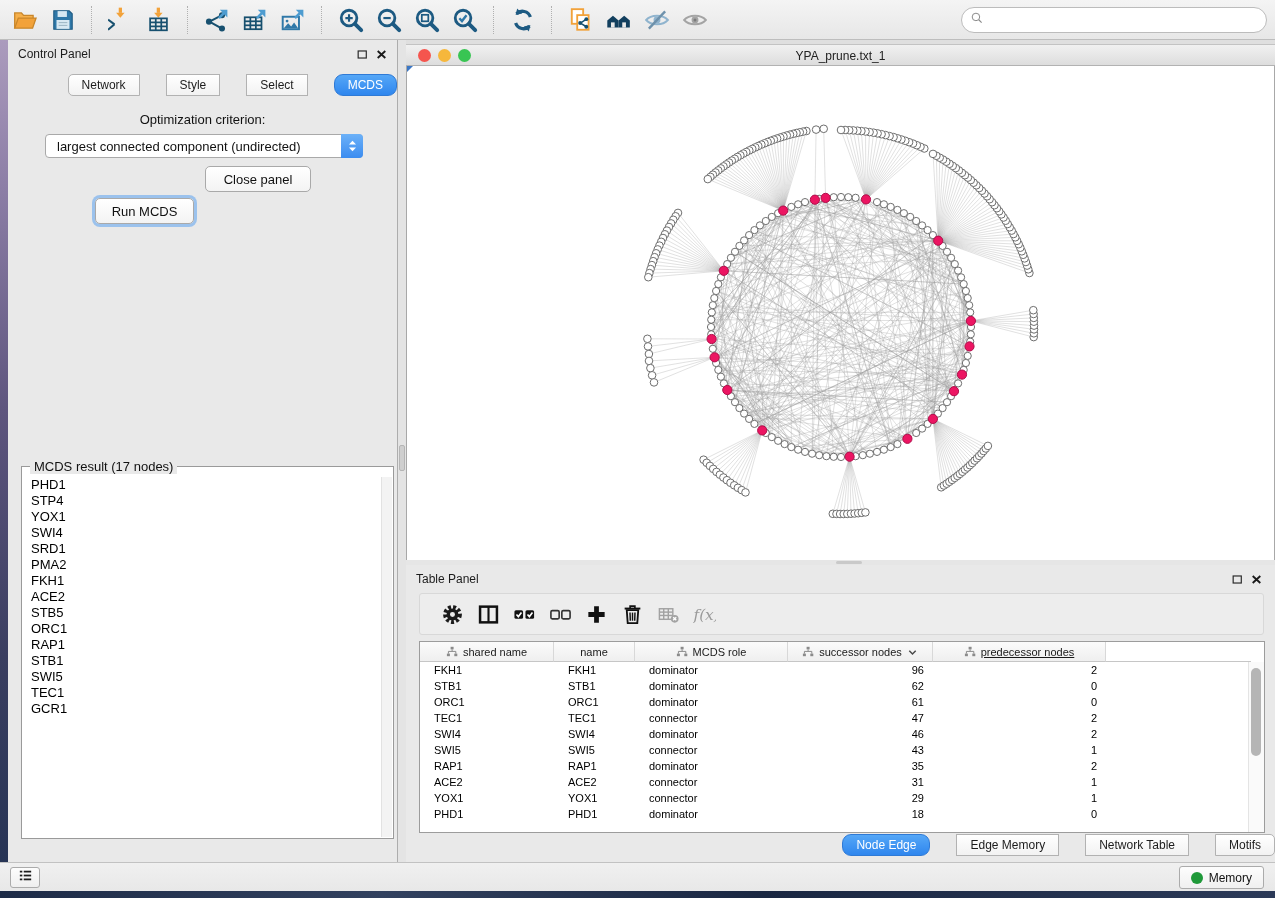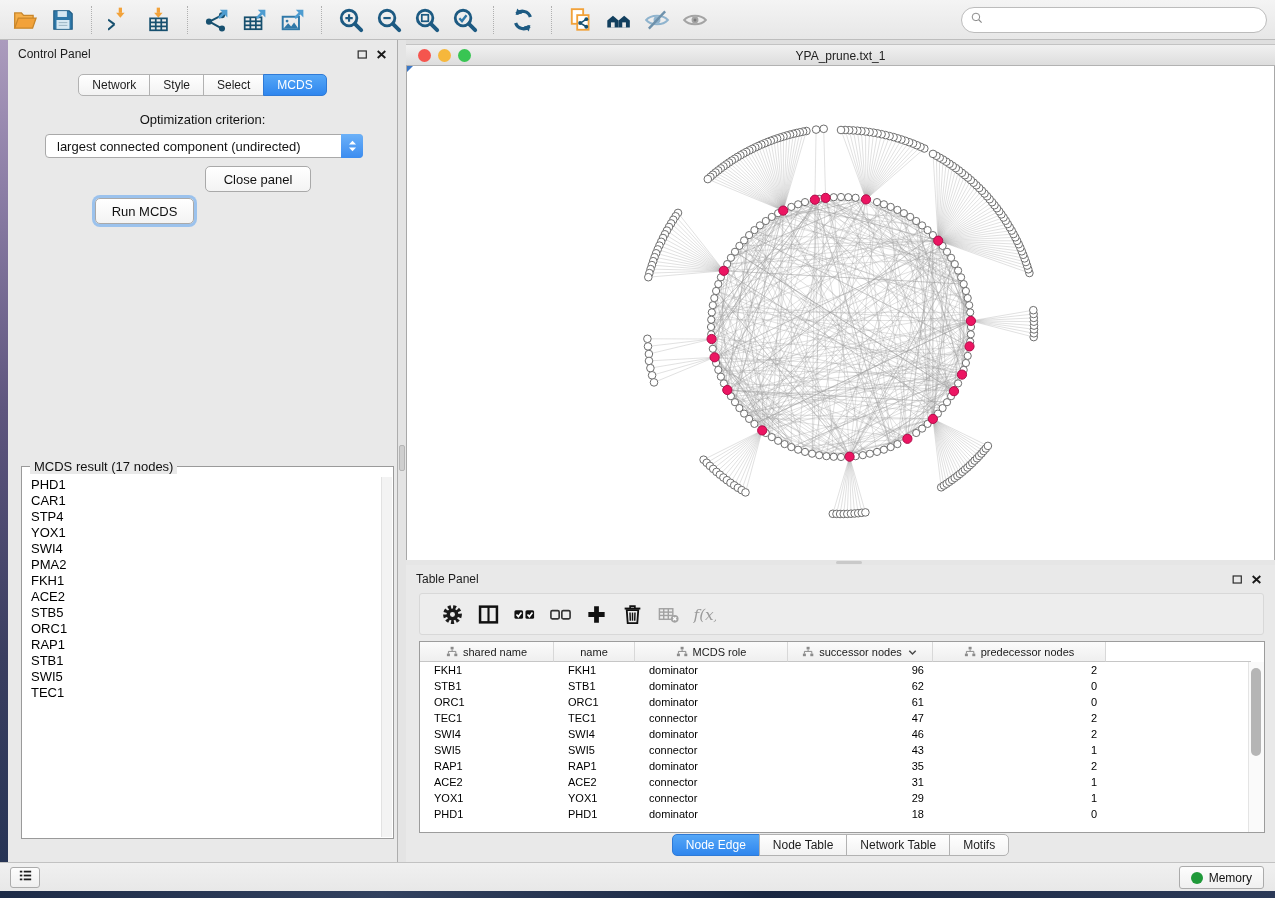--- a/index.html
+++ b/index.html
@@ -16,25 +16,25 @@
   #search-input{border:none;outline:none;flex:1;height:18px;font-size:12px;background:transparent;font-family:"Liberation Sans",sans-serif;}
   
   #wallpaper-left{left:0;top:40px;width:8px;height:822px;background:linear-gradient(180deg,#ab9bbd 0%,#8c7ea6 18%,#5e557e 45%,#3a3e60 75%,#273455 100%);}
   #wallpaper-bottom{left:0;top:891px;width:1275px;height:7px;background:linear-gradient(90deg,#1d2b47,#32415f 30%,#1a2742 60%,#2c3a58);}
   
   #control-panel{left:8px;top:40px;width:390px;height:822px;background:#e9e9e9;border-right:1px solid #adadad;box-sizing:border-box;}
   .panel-header{position:absolute;left:0;top:0;width:100%;height:26px;}
   .panel-title{position:absolute;left:10px;top:7px;font-size:12px;color:#1c1c1c;}
   .win-icon{position:absolute;top:7px;width:13px;height:13px;}
   .win-icon svg{width:13px;height:13px;}
-  .seg-tabs{display:flex;justify-content:center;}
+  .seg-tabs{display:flex;justify-content:flex-end;gap:27px;}
   .seg{border:1px solid #b2b2b2;background:linear-gradient(#ffffff,#f2f2f2);padding:3px 13px;font-size:12px;color:#1c1c1c;margin-left:-1px;cursor:default;}
   .seg:first-child{border-radius:5px 0 0 5px;margin-left:0;}
   .seg:last-child{border-radius:0 5px 5px 0;}
-  .seg.active{background:linear-gradient(#55a7f7,#2f86ee);color:#fff;border-color:#2f7ad6;}
+  .seg.active{background:linear-gradient(#55a7f7,#2f86ee);color:#fff;border-color:#2f7ad6;border-radius:9px;}
   #ctab-row{position:absolute;left:0;top:34px;width:100%;}
   #opt-label{position:absolute;left:0;top:72px;width:100%;text-align:center;font-size:13px;color:#111;}
   #criterion-dropdown{position:absolute;left:37px;top:94px;width:318px;height:24px;background:#fff;border:1px solid #a9a9a9;border-radius:4px;box-sizing:border-box;}
   #criterion-value{position:absolute;left:11px;top:4px;font-size:13px;color:#111;white-space:nowrap;}
   #criterion-stepper{position:absolute;right:-1px;top:-1px;width:22px;height:24px;background:linear-gradient(#6cb1f8,#3b8cf0);border-radius:0 4px 4px 0;display:flex;align-items:center;justify-content:center;}
   #criterion-stepper svg{width:11px;height:14px;}
   .btn{position:absolute;height:26px;background:linear-gradient(#ffffff,#f3f3f3);border:1px solid #a9a9a9;border-radius:5px;font-size:13px;color:#111;display:flex;align-items:center;justify-content:center;box-sizing:border-box;}
   #run-btn{left:87px;top:126px;width:99px;box-shadow:0 0 0 3px rgba(91,163,240,.55);margin-top:32px;}
   #closepanel-btn{left:197px;top:126px;width:106px;}
   #result-box{position:absolute;left:13px;top:426px;width:371px;height:371px;border:1px solid #9a9a9a;background:#fff;}
@@ -307,33 +307,34 @@
           </svg>
         </span>
     </div>
     <div id="opt-label">Optimization criterion:</div>
     <div class="btn" id="run-btn">Run MCDS</div>
     <div class="btn" id="closepanel-btn">Close panel</div>
     <div id="result-box">
       <span id="result-title">MCDS result (17 nodes)</span>
       <div id="result-list">
           <div class="result-item">PHD1</div>
-          <div class="result-item">CAR1</div>
           <div class="result-item">STP4</div>
           <div class="result-item">YOX1</div>
           <div class="result-item">SWI4</div>
+          <div class="result-item">SRD1</div>
           <div class="result-item">PMA2</div>
           <div class="result-item">FKH1</div>
           <div class="result-item">ACE2</div>
           <div class="result-item">STB5</div>
           <div class="result-item">ORC1</div>
           <div class="result-item">RAP1</div>
           <div class="result-item">STB1</div>
           <div class="result-item">SWI5</div>
           <div class="result-item">TEC1</div>
+          <div class="result-item">GCR1</div>
         </div>
       <div id="result-scroll"></div>
     </div>
   </div>
 
   <div class="abs" id="v-splitter">
     <div id="v-grip"></div>
   </div>
 
   <div class="abs" id="network-window">
@@ -1346,21 +1347,21 @@
                 <rect x="4.6" y="0.8" width="3" height="2.6" fill="#8b8b8b"></rect>
                 <rect x="0.9" y="7.6" width="3" height="2.6" fill="#8b8b8b"></rect>
                 <rect x="8.3" y="7.6" width="3" height="2.6" fill="#8b8b8b"></rect>
                 <path d="M6.1 3.4 V5.4 M2.4 7.6 V5.4 h7.4 v2.2" fill="none" stroke="#8b8b8b" stroke-width="1"></path>
               </svg></span>
             <span>successor nodes</span>
             <span class="sort"><svg viewBox="0 0 12 10">
                 <path d="M2.5 4 L6 7.6 L9.5 4" fill="none" stroke="#4a4a4a" stroke-width="1.6"></path>
               </svg></span>
           </div>
-          <div class="th" style="width: 173px;">
+          <div class="th" style="width: 173px; text-decoration: underline;">
             <span class="org"><svg viewBox="0 0 12 12">
                 <rect x="4.6" y="0.8" width="3" height="2.6" fill="#8b8b8b"></rect>
                 <rect x="0.9" y="7.6" width="3" height="2.6" fill="#8b8b8b"></rect>
                 <rect x="8.3" y="7.6" width="3" height="2.6" fill="#8b8b8b"></rect>
                 <path d="M6.1 3.4 V5.4 M2.4 7.6 V5.4 h7.4 v2.2" fill="none" stroke="#8b8b8b" stroke-width="1"></path>
               </svg></span>
             <span>predecessor nodes</span>
           </div>
           <div class="th" style="width: 145px; background: rgb(255, 255, 255); border-right: none; border-bottom: 1px solid rgb(198, 198, 198);"></div>
         </div>
@@ -1435,21 +1436,21 @@
             <div class="td r" style="width: 145px;">18</div>
             <div class="td r" style="width: 173px;">0</div>
           </div>
         </div>
       <div id="table-vscroll">
         <div id="table-vthumb"></div>
       </div>
     </div>
     <div id="ttab-row" class="seg-tabs">
         <div class="seg active">Node Edge</div>
-        <div class="seg">Node Table</div>
+        <div class="seg">Edge Memory</div>
         <div class="seg">Network Table</div>
         <div class="seg">Motifs</div>
       </div>
   </div>
 
   <div class="abs" id="status-bar">
     <div id="list-btn">
       <span><svg viewBox="0 0 24 24" xmlns="http://www.w3.org/2000/svg">
             <g stroke="#1c1c1c" stroke-width="2.5">
               <line x1="4" y1="6.5" x2="7.5" y2="6.5"></line>

